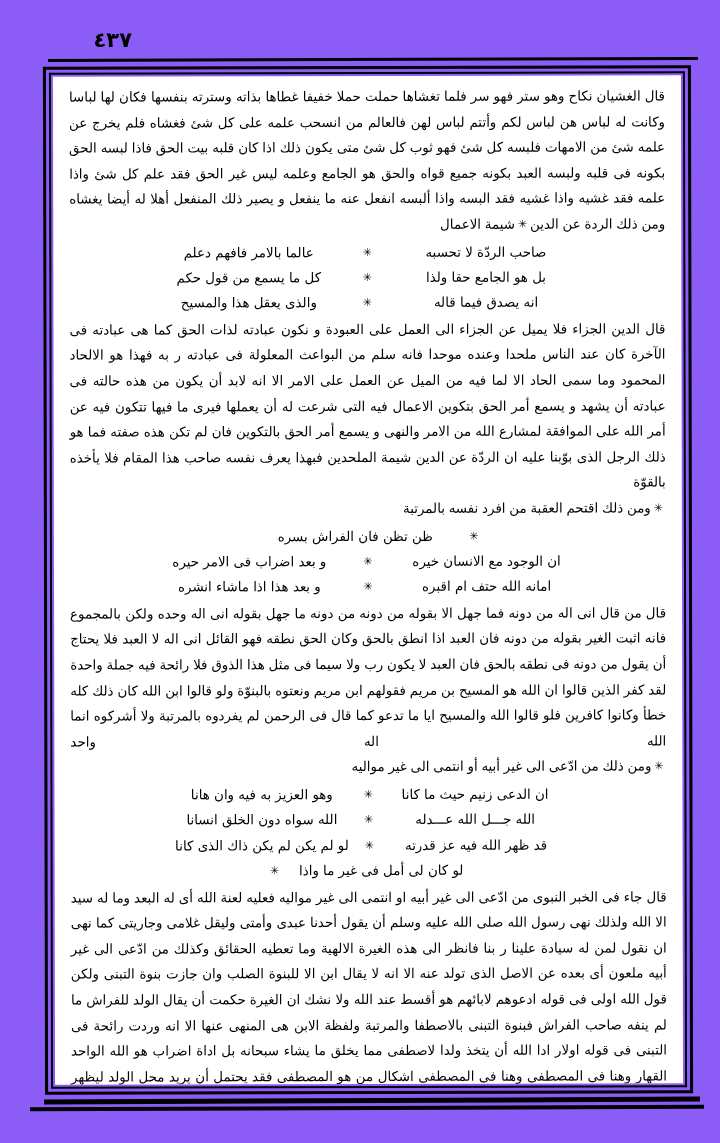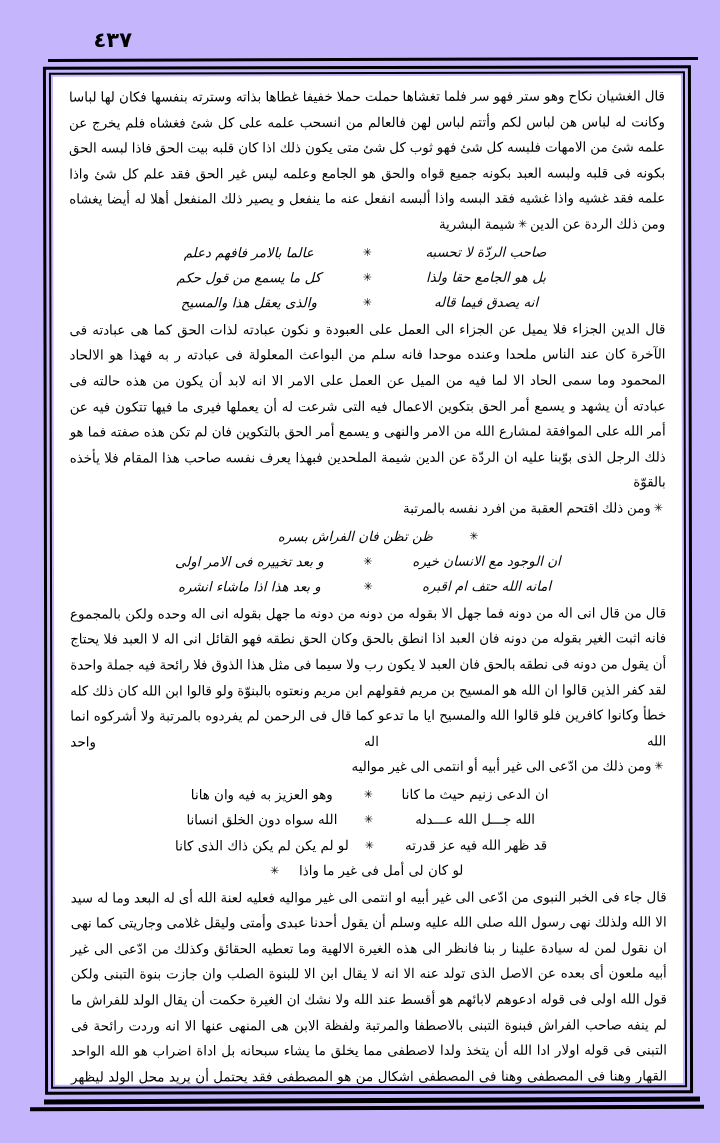--- a/index.html
+++ b/index.html
@@ -14,21 +14,21 @@
     position: relative;
     overflow: hidden;
     font-family: "DejaVu Sans", sans-serif;
     color: #000000;
   }
 
   
   .page {
     position: absolute;
     inset: 0;
-    background: #c4b5fd;
+    background: #8b5cf6;
   }
 
   
   .folio-zone {
     position: absolute;
     top: 30px;
     left: 0;
     right: 0;
     height: 36px;
   }
@@ -139,21 +139,21 @@
   .verse .hemi {
     display: inline-block;
     min-width: 172px;
     text-align: center;
   }
   .verse .sep {
     font-size: 11px;
     line-height: 1;
     transform: translateY(-1px);
   }
-  .verse.wide .hemi { min-width: 196px; font-style: italic; }
+  .verse.wide .hemi { min-width: 196px; }
 
   
   .star {
     display: inline-block;
     font-size: 11px;
     transform: translateY(-1px);
     padding: 0 3px;
   }
 </style>
 </head>
@@ -168,21 +168,21 @@
 
   <div class="frame-outer">
     <div class="frame-inner">
       <div class="frame-paper">
 
         <div class="column">
 
           <p class="para block">قال الغشيان نكاح وهو ستر فهو سر فلما تغشاها حملت حملا خفيفا غطاها بذاته وسترته بنفسها فكان لها لباسا وكانت له لباس هن لباس لكم وأتتم لباس لهن فالعالم من انسحب علمه على كل شئ فغشاه فلم يخرج عن علمه شئ من الامهات فلبسه كل شئ فهو ثوب كل شئ متى يكون ذلك اذا كان قلبه بيت الحق فاذا لبسه الحق بكونه فى قلبه ولبسه العبد بكونه جميع قواه والحق هو الجامع وعلمه ليس غير الحق فقد علم كل شئ واذا علمه فقد غشيه واذا غشيه فقد البسه واذا ألبسه انفعل عنه ما ينفعل و يصير ذلك المنفعل أهلا له أيضا يغشاه</p>
 
           <p class="para last-start block">
-            <span>ومن ذلك الردة عن الدين</span><span class="star">✳</span><span>شيمة البشرية</span>
+            <span>ومن ذلك الردة عن الدين</span><span class="star">✳</span><span>شيمة الاعمال</span>
           </p>
 
           <div class="verse-block">
             <div class="verse wide">
               <span class="hemi">صاحب الردّة لا تحسبه</span>
               <span class="sep">✳</span>
               <span class="hemi">عالما بالامر فافهم دعلم</span>
             </div>
             <div class="verse wide">
               <span class="hemi">بل هو الجامع حقا ولذا</span>
@@ -203,21 +203,21 @@
           </p>
 
           <div class="verse-block">
             <div class="verse wide">
               <span class="sep">✳</span>
               <span class="hemi">ظن تظن فان الفراش بسره</span>
             </div>
             <div class="verse wide">
               <span class="hemi">ان الوجود مع الانسان خيره</span>
               <span class="sep">✳</span>
-              <span class="hemi">و بعد تخييره فى الامر اولى</span>
+              <span class="hemi">و بعد اضراب فى الامر حيره</span>
             </div>
             <div class="verse wide">
               <span class="hemi">امانه الله حتف ام اقبره</span>
               <span class="sep">✳</span>
               <span class="hemi">و بعد هذا اذا ماشاء انشره</span>
             </div>
           </div>
 
           <p class="para block">قال من قال انى اله من دونه فما جهل الا بقوله من دونه من دونه ما جهل بقوله انى اله وحده ولكن بالمجموع فانه اثبت الغير بقوله من دونه فان العبد اذا انطق بالحق وكان الحق نطقه فهو القائل انى اله لا العبد فلا يحتاج أن يقول من دونه فى نطقه بالحق فان العبد لا يكون رب ولا سيما فى مثل هذا الذوق فلا رائحة فيه جملة واحدة لقد كفر الذين قالوا ان الله هو المسيح بن مريم فقولهم ابن مريم ونعتوه بالبنوّة ولو قالوا ابن الله كان ذلك كله خطأ وكانوا كافرين فلو قالوا الله والمسيح ايا ما تدعو كما قال فى الرحمن لم يفردوه بالمرتبة ولا أشركوه انما الله اله واحد</p>
 

